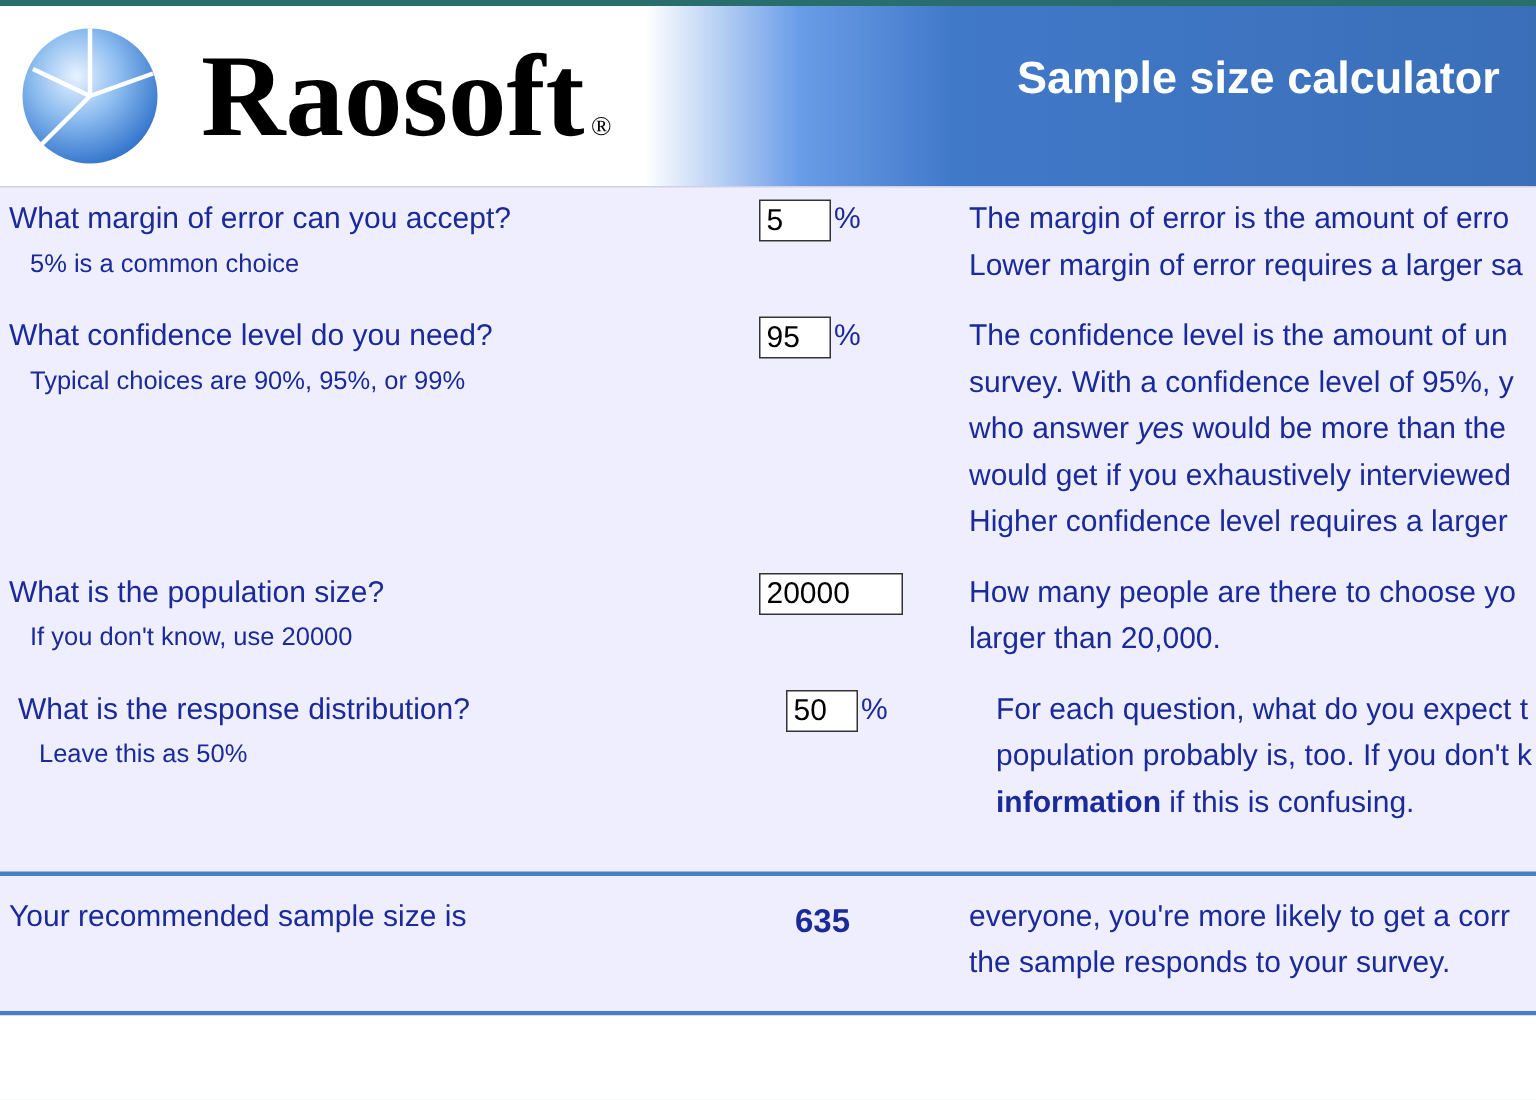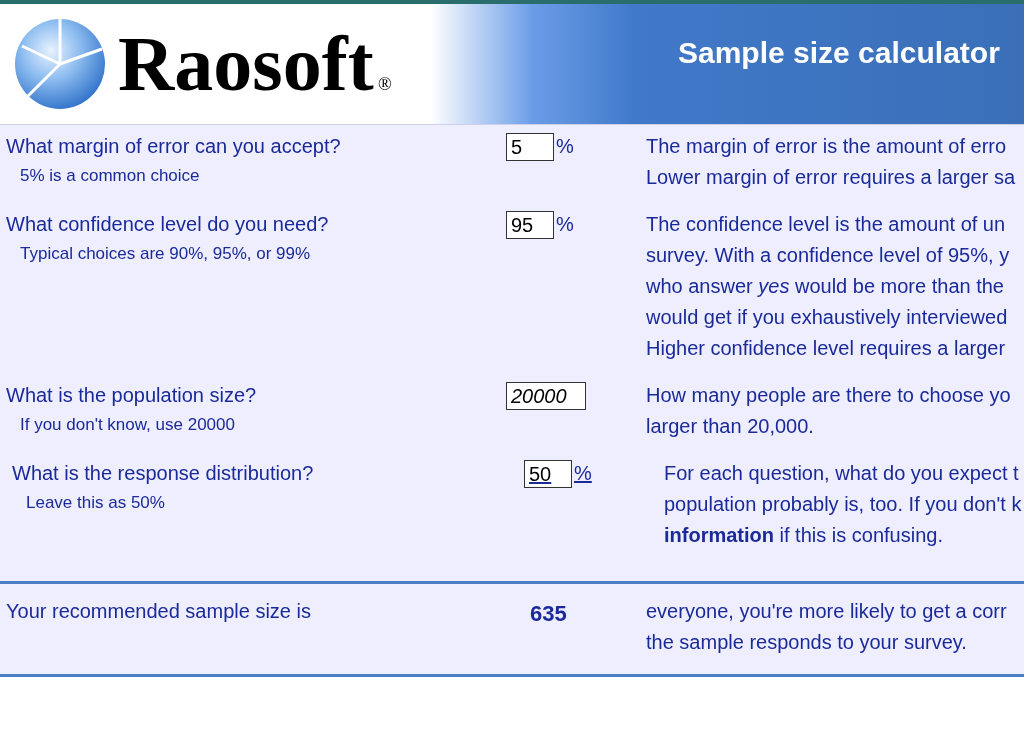--- a/index.html
+++ b/index.html
@@ -17,21 +17,21 @@
     .header {
       display: flex;
       height: 120px;
       background: linear-gradient(to right, #ffffff 0%, #ffffff 42%, #6a9de8 52%, #4179c9 62%, #3a6fb8 100%);
       position: relative;
     }
     .logo-area {
       display: flex;
       align-items: center;
       padding-left: 10px;
-      gap: 8px;
+      gap: 24px;
       justify-content: center;
     }
     .logo-icon {
       width: 100px;
       height: 100px;
       position: relative;
     }
     .brand-text {
       font-family: "Times New Roman", Times, serif;
       font-size: 78px;
@@ -81,21 +81,21 @@
     }
     .inputcell input {
       font-family: Arial, Helvetica, sans-serif;
       font-size: 20px;
       padding: 1px 4px;
       border: 1px solid #333;
       background: #fff;
       height: 28px;
     }
     .inputcell .w-small { width: 48px; }
-    .inputcell .w-med { width: 80px; font-style: italic; }
+    .inputcell .w-med { width: 96px; }
     .desc {
       font-size: 20px;
       line-height: 1.35;
     }
     .desc p { margin-bottom: 4px; }
     .desc em { font-style: italic; }
     .desc strong { font-weight: bold; }
     .sep-top {
       border-top: 3px solid #4a7fc7;
       margin-top: 20px;
@@ -198,21 +198,21 @@
       <p><span>How many people are there to choose yo</span></p>
       <p><span>larger than 20,000.</span></p>
     </div>
   </div>
 
   <div class="row" style="padding-left:12px;">
     <div class="q">
       <div>What is the response distribution?</div>
       <div class="hint">Leave this as 50%</div>
     </div>
-    <div class="inputcell" style="padding-left:12px;text-decoration:underline;">
+    <div class="inputcell" style="padding-left:12px;">
       <input class="w-small" type="text" value="50" style="">
       <span>%</span>
     </div>
     <div class="desc" style="padding-left:12px;">
       <p><span>For each question, what do you expect t</span></p>
       <p><span>population probably is, too. If you don't k</span></p>
       <p><strong>information</strong><span> if this is confusing.</span></p>
     </div>
   </div>
 

